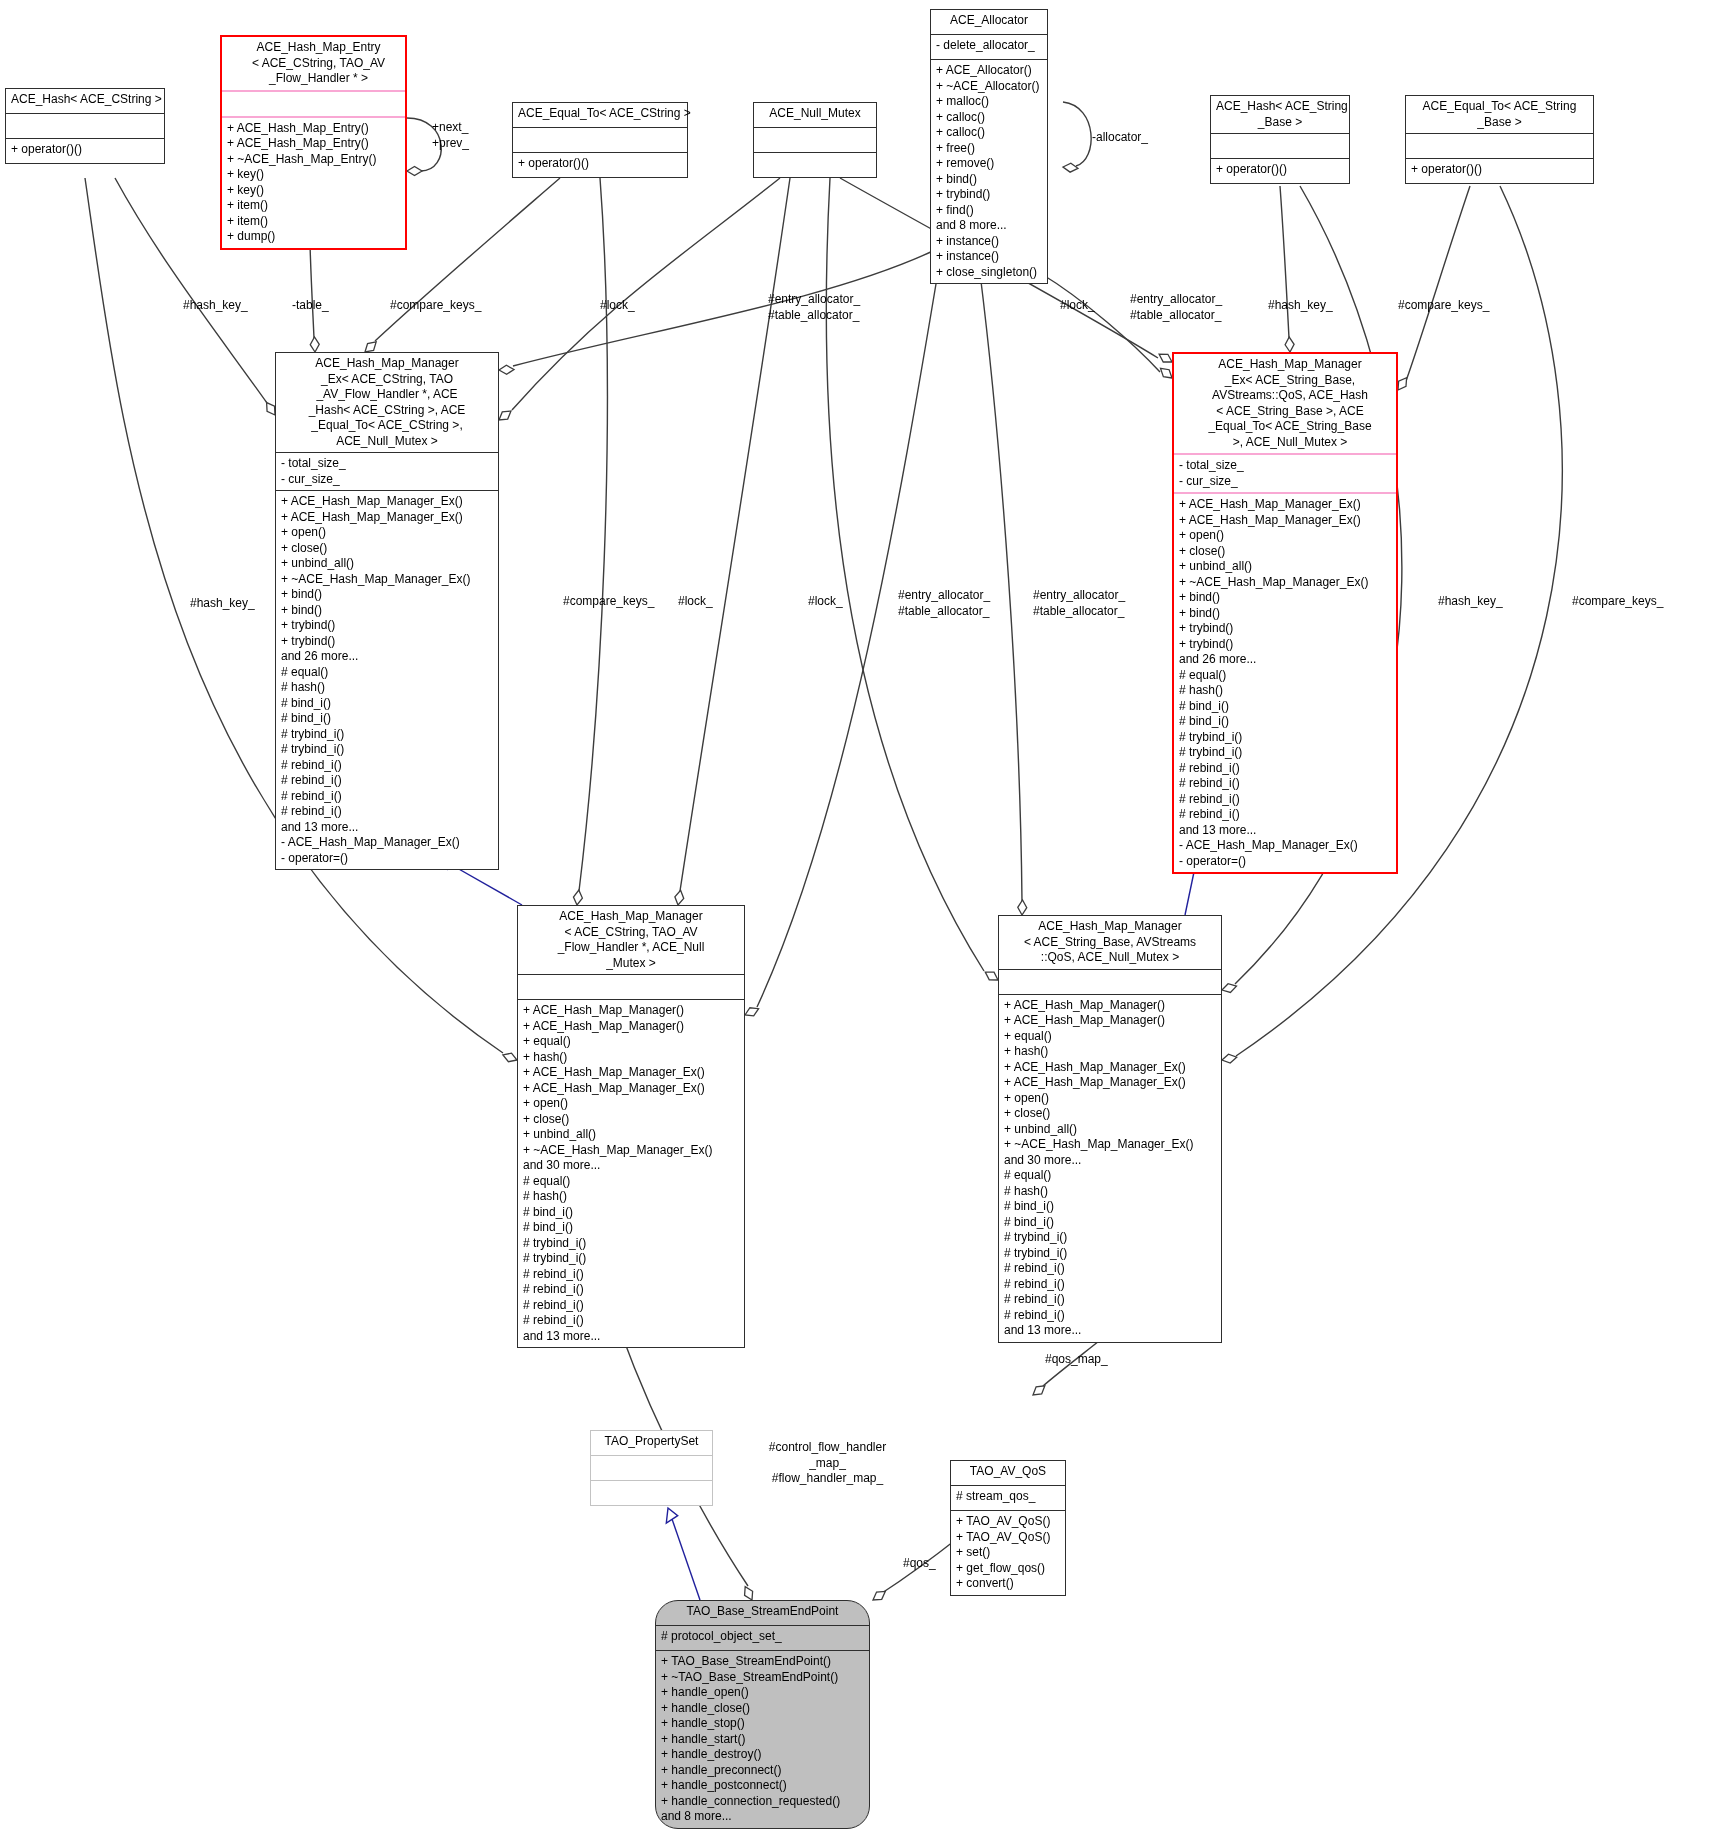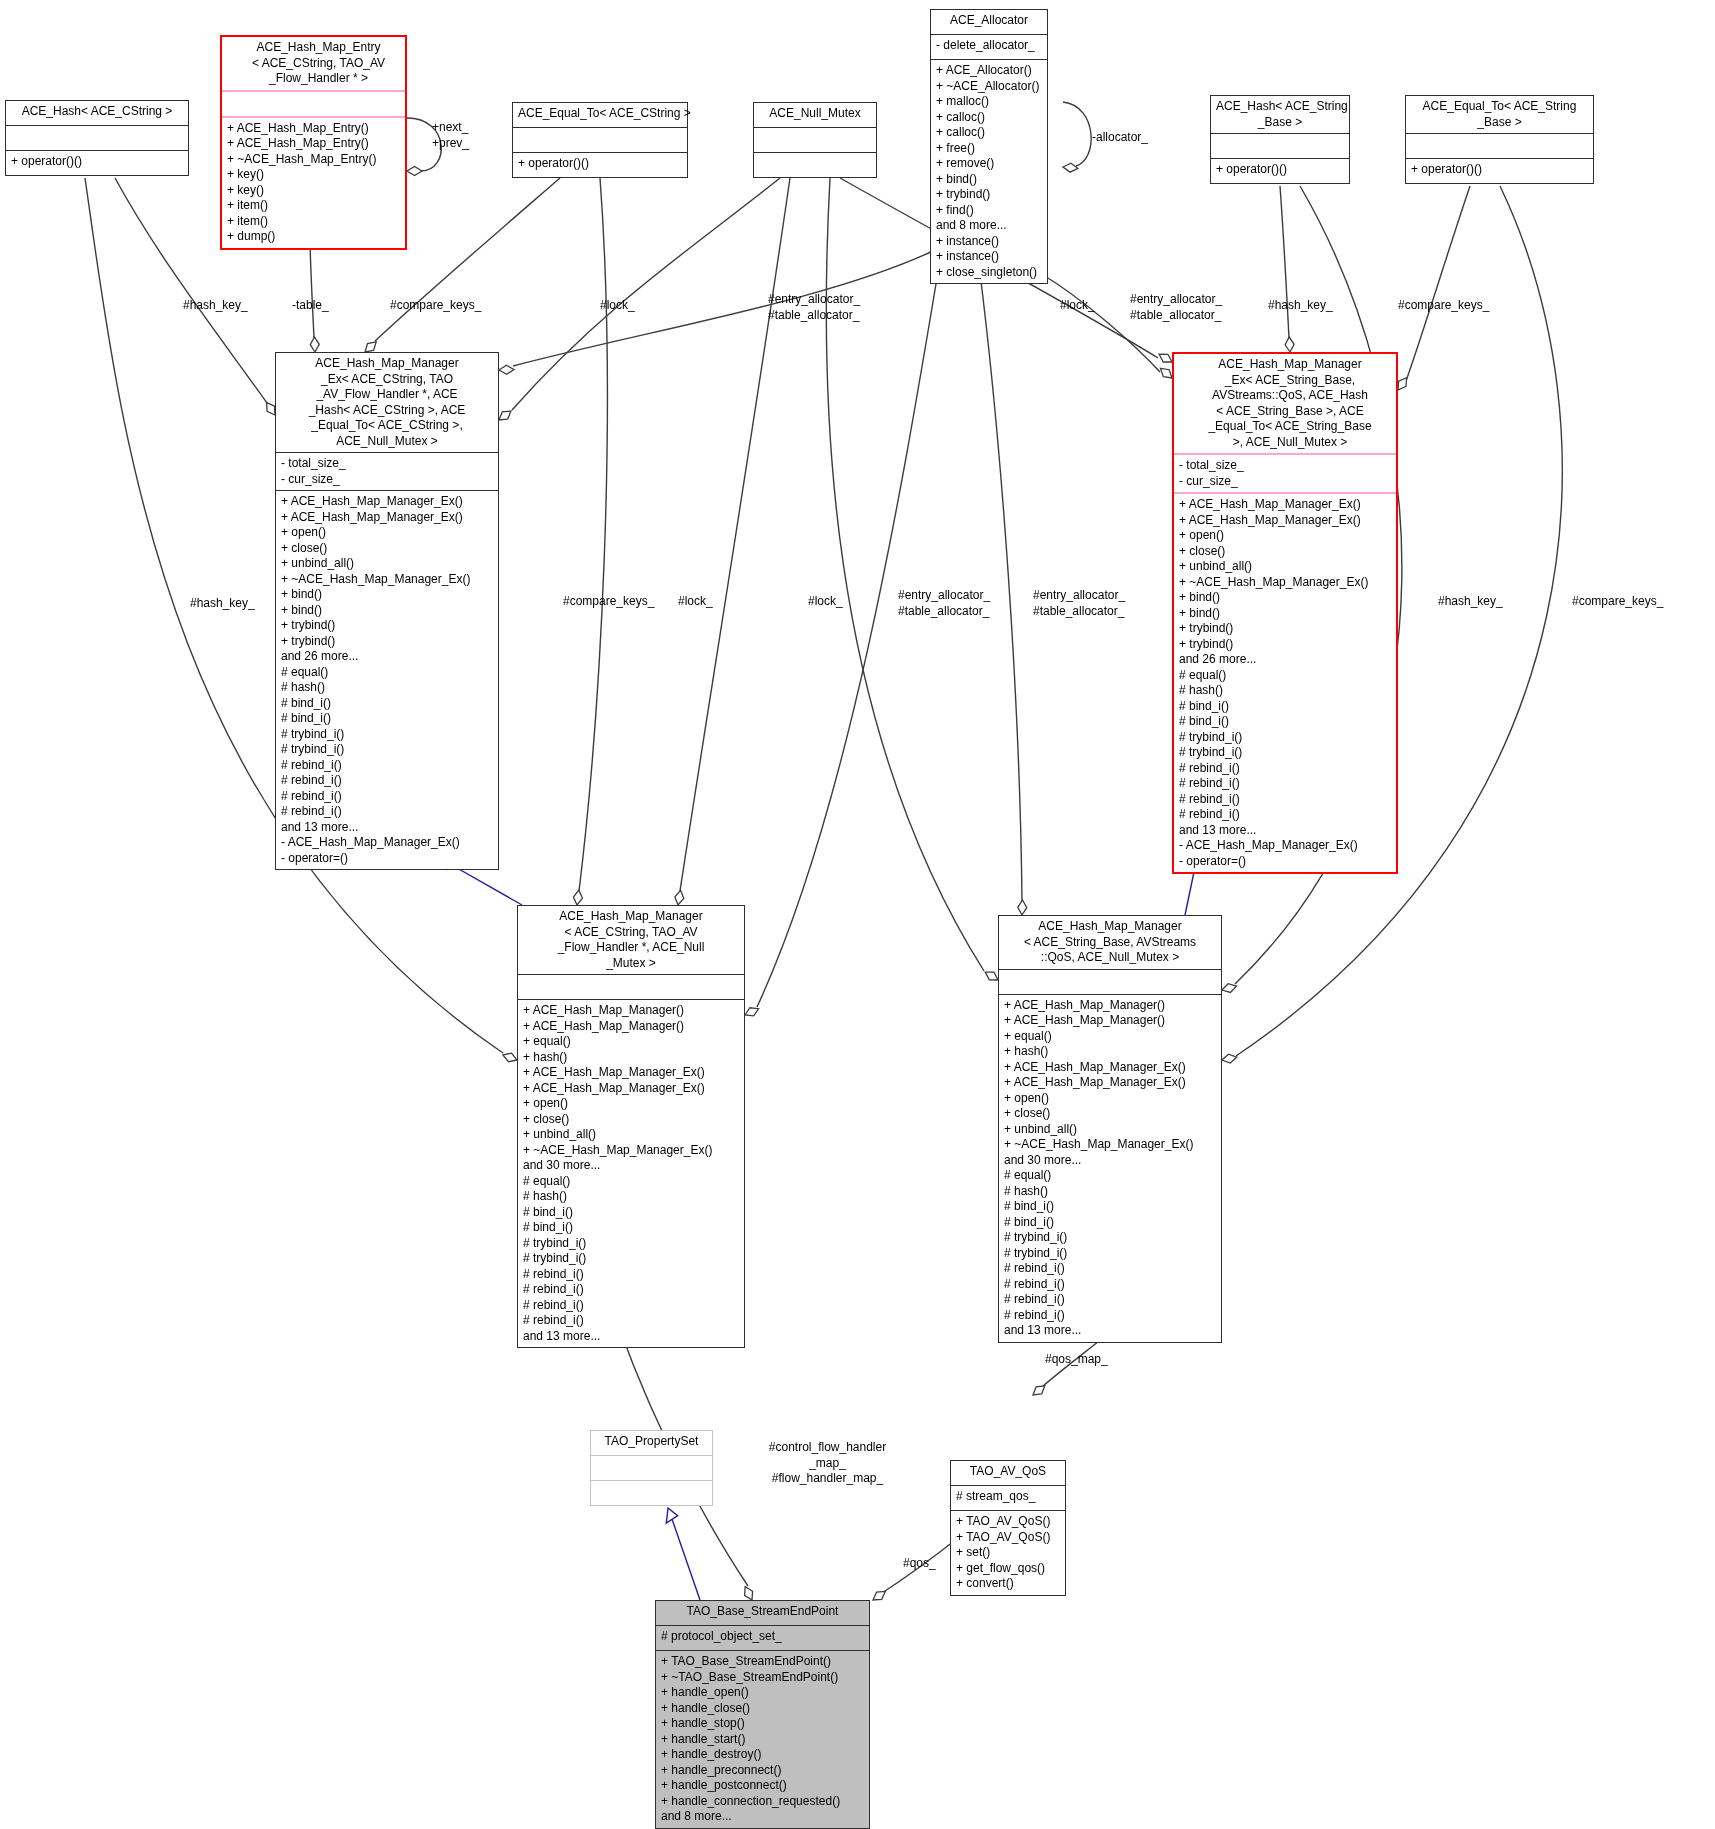--- a/index.html
+++ b/index.html
@@ -8,21 +8,21 @@
   #edges{position:absolute;left:0;top:0;z-index:1;}
   .cls{position:absolute;z-index:2;background:#ffffff;border:1px solid #2e2e2e;box-sizing:border-box;}
   .cls .sec{padding:3px 5px;line-height:15.5px;border-top:1px solid #2e2e2e;min-height:18px;white-space:nowrap;}
   .cls .sec:first-child{border-top:none;text-align:center;}
   .cls.red{border:2px solid #ff0000;}
   .cls.red .sec{border-top:2px solid #f9a8d4;}
   .cls.red .sec:first-child{border-top:none;margin-left:10px;}
   .cls.muted{border:1px solid #c3c3c3;}
   .cls.muted .sec{border-top:1px solid #c3c3c3;}
   .cls.muted .sec:first-child{border-top:none;}
-  .cls.filled{background:#bfbfbf;}
+  .cls.filled{background:#bfbfbf;border-radius:23px;}
   .elabel{position:absolute;z-index:3;line-height:15.5px;white-space:pre-line;}
   .elabel.ctr{text-align:center;}
 </style>
 </head>
 <body>
 
 <div id="canvas">
 
   <svg id="edges" width="1715" height="1829" viewBox="0 0 1715 1829">
     <g fill="none" stroke="#3c3c3c" stroke-width="1.4">
@@ -78,21 +78,21 @@
       <path d="M 1185 915 L 1194 872"></path>
       <path d="M 700 1600 L 672 1519"></path>
     </g>
     <g fill="#ffffff" stroke="#20209c" stroke-width="1.4">
       <polygon points="440,858 453.4,858.8 447.4,869.2"></polygon>
       <polygon points="1196,860 1199.5,873 1187.7,870.6"></polygon>
       <polygon points="668,1508 677.7,1515.6 666.3,1523"></polygon>
     </g>
   </svg>
 
-  <div class="cls normal" style="left:5px;top:100px;width:184px">
+  <div class="cls normal" style="left:5px;top:88px;width:160px">
       <div class="sec">
         <div>ACE_Hash&lt; ACE_CString &gt;</div>
       </div>
       <div class="sec"></div>
       <div class="sec">
         <div>+ operator()()</div>
       </div>
     </div>
   <div class="cls red" style="left:220px;top:35px;width:187px">
       <div class="sec">

